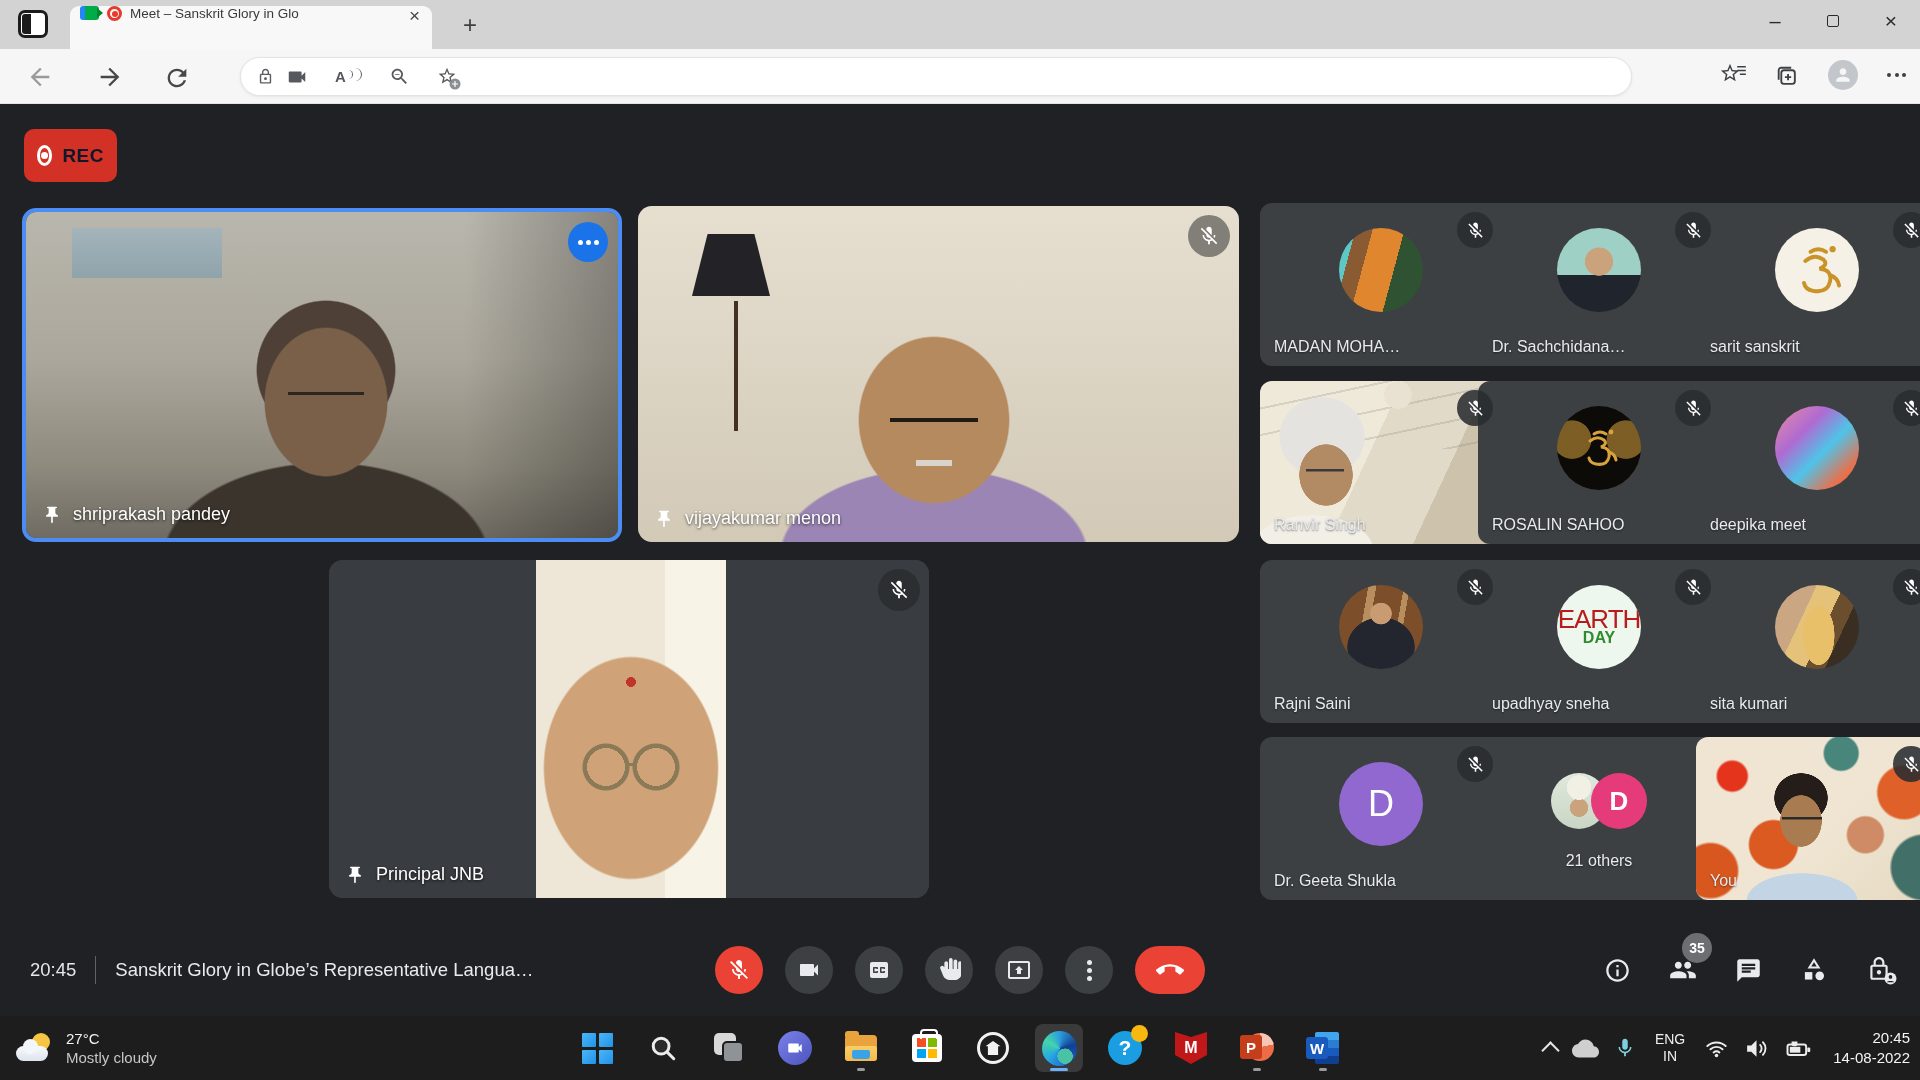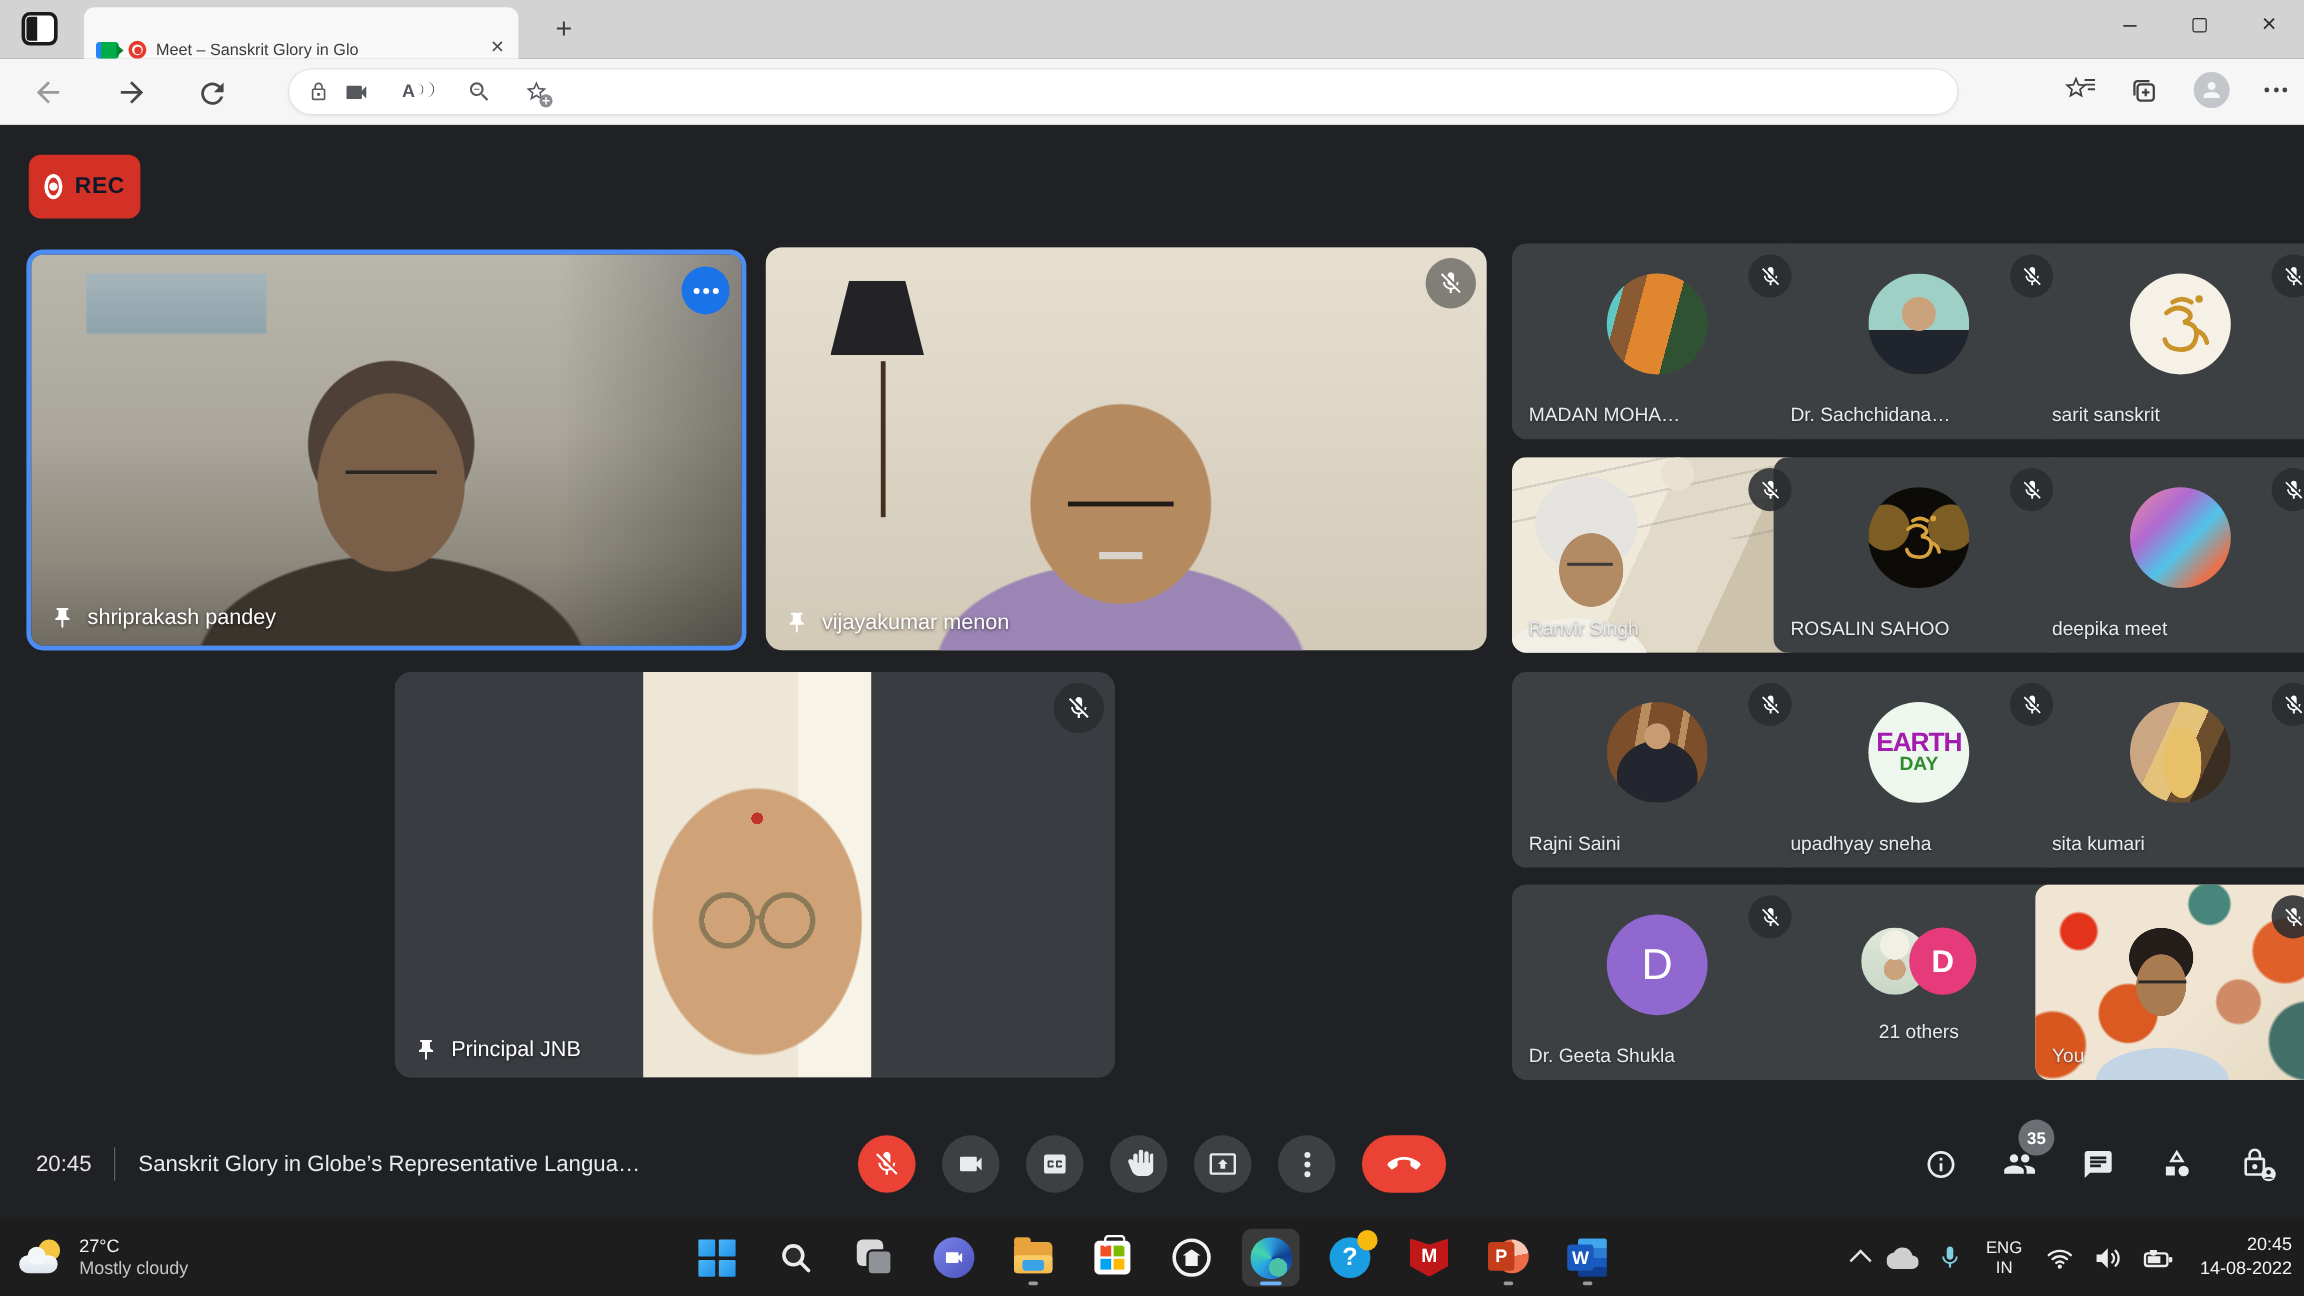--- a/index.html
+++ b/index.html
@@ -4,21 +4,21 @@
 <style>
   *{margin:0;padding:0;box-sizing:border-box;font-family:"Liberation Sans",sans-serif}
   html,body{width:1920px;height:1080px;overflow:hidden}
   body{position:relative;background:#202124}
   svg{display:block}
 
   
   .tabstrip{position:absolute;left:0;top:0;width:1920px;height:49px;background:#d3d3d4}
   .tab-actions{position:absolute;left:18px;top:10px;width:30px;height:28px;border:3px solid #1b1b1b;border-radius:7px;background:#fff}
   .tab-actions i{position:absolute;left:1px;top:1px;bottom:1px;width:9px;background:#1b1b1b;border-radius:3px 0 0 3px}
-  .tab{position:absolute;left:70px;top:6px;width:362px;height:43px;background:#f8f8f8;border-radius:9px 9px 0 0;display:flex;align-items:flex-end;padding:0 10px;gap:8px}
+  .tab{position:absolute;left:70px;top:6px;width:362px;height:43px;background:#f8f8f8;border-radius:9px 9px 0 0;display:flex;align-items:flex-start;padding:0 10px;gap:8px}
   .meetlogo{width:19px;height:14px;border-radius:3px;background:linear-gradient(90deg,#2684fc 0 24%,#00ac47 24%);position:relative;flex:0 0 auto}
   .meetlogo::after{content:"";position:absolute;right:-4px;top:2px;border-left:6px solid #00832d;border-top:5px solid transparent;border-bottom:5px solid transparent}
   .recdot{width:15px;height:15px;border:3px solid #e8392e;border-radius:50%;display:grid;place-items:center;flex:0 0 auto}
   .recdot i{width:6px;height:6px;background:#e8392e;border-radius:50%}
   .tab-title{flex:1;font-size:13.5px;color:#3a3a3a;white-space:nowrap;overflow:hidden;-webkit-mask-image:linear-gradient(90deg,#000 78%,transparent);mask-image:linear-gradient(90deg,#000 78%,transparent)}
   .tab-close{font-size:19px;color:#4a4a4a;line-height:1;padding:0 2px;cursor:default}
   .newtab{position:absolute;left:452px;top:8px;width:36px;height:34px;display:grid;place-items:center;font-size:24px;color:#3f3f3f}
   .wincontrols{position:absolute;right:0;top:0;height:42px;display:flex}
   .wc{width:58px;height:42px;display:grid;place-items:center;color:#2a2a2a}
   .wc.min{font-size:20px}
@@ -118,21 +118,21 @@
   .gname{position:absolute;left:14px;bottom:10px;font-size:16px;font-weight:500;color:#e8eaed;white-space:nowrap;z-index:3;text-shadow:0 1px 2px rgba(0,0,0,.5)}
   .gname.center{left:0;right:0;text-align:center}
   .gav{position:absolute;left:50%;top:25px;transform:translateX(-50%);width:84px;height:84px;border-radius:50%;display:grid;place-items:center;overflow:hidden}
   .av-madan{background:linear-gradient(105deg,#5ec8c4 0 16%,#8a5a33 16% 32%,#e0862e 32% 62%,#2f5233 62%)}
   .av-sach{background:radial-gradient(circle at 50% 40%,#caa27b 0 21%,transparent 22%),linear-gradient(180deg,#9fd0c6 0 56%,#20242c 56%)}
   .av-sarit{background:#f6f1e6;color:#c9932a}
   .av-rosalin{background:radial-gradient(circle at 18% 40%,rgba(216,163,60,.55) 0 22%,transparent 23%),radial-gradient(circle at 82% 40%,rgba(216,163,60,.55) 0 22%,transparent 23%),#0d0b08;color:#d8a33c}
   .av-deep{background:linear-gradient(135deg,#e98da0,#b06ad1 32%,#4fc3e8 56%,#e8714d 82%)}
   .av-rajni{background:radial-gradient(circle at 50% 34%,#c89b72 0 15%,transparent 16%),radial-gradient(ellipse 34px 30px at 50% 74%,#23262e 0 98%,transparent),linear-gradient(100deg,#7d4e2a 0 30%,#b98e5f 30% 38%,#7d4e2a 38% 66%,#b98e5f 66% 72%,#7d4e2a 72%)}
   .av-sneha{background:#eef7ee;display:flex;flex-direction:column;align-items:center;justify-content:center;gap:1px}
-  .av-sneha b{font-size:22px;font-weight:700;color:#a21caf;line-height:20px;letter-spacing:-1px}
+  .av-sneha b{font-size:26px;font-weight:400;color:#b91c1c;line-height:20px;letter-spacing:-1px}
   .av-sneha i{font-style:normal;font-size:16px;font-weight:800;color:#2e8b2e;line-height:15px}
   .av-sita{background:radial-gradient(ellipse 16px 30px at 52% 60%,#e8c06a 0 98%,transparent),linear-gradient(115deg,#caa782 0 34%,#e4c27a 34% 56%,#6b4e2e 56% 72%,#3a2d22 72%)}
   .av-geeta{background:#9168cf;color:#fff;font-size:36px;font-weight:500}
   .pair{position:absolute;left:50%;top:36px;transform:translateX(-50%);width:96px;height:56px;z-index:2}
   .pav{position:absolute;width:56px;height:56px;border-radius:50%;display:grid;place-items:center}
   .pav.photo{left:0;background:radial-gradient(circle at 50% 26%,#f2efe4 0 24%,transparent 25%),radial-gradient(circle at 50% 62%,#caa27b 0 20%,transparent 21%),linear-gradient(#dfe8dc,#c9d6c5)}
   .pav.pink{right:0;background:#e63b7a;color:#fff;font-size:26px;font-weight:600}
 
   
   .bb-left{position:absolute;left:30px;top:924px;height:92px;display:flex;align-items:center;gap:19px}

